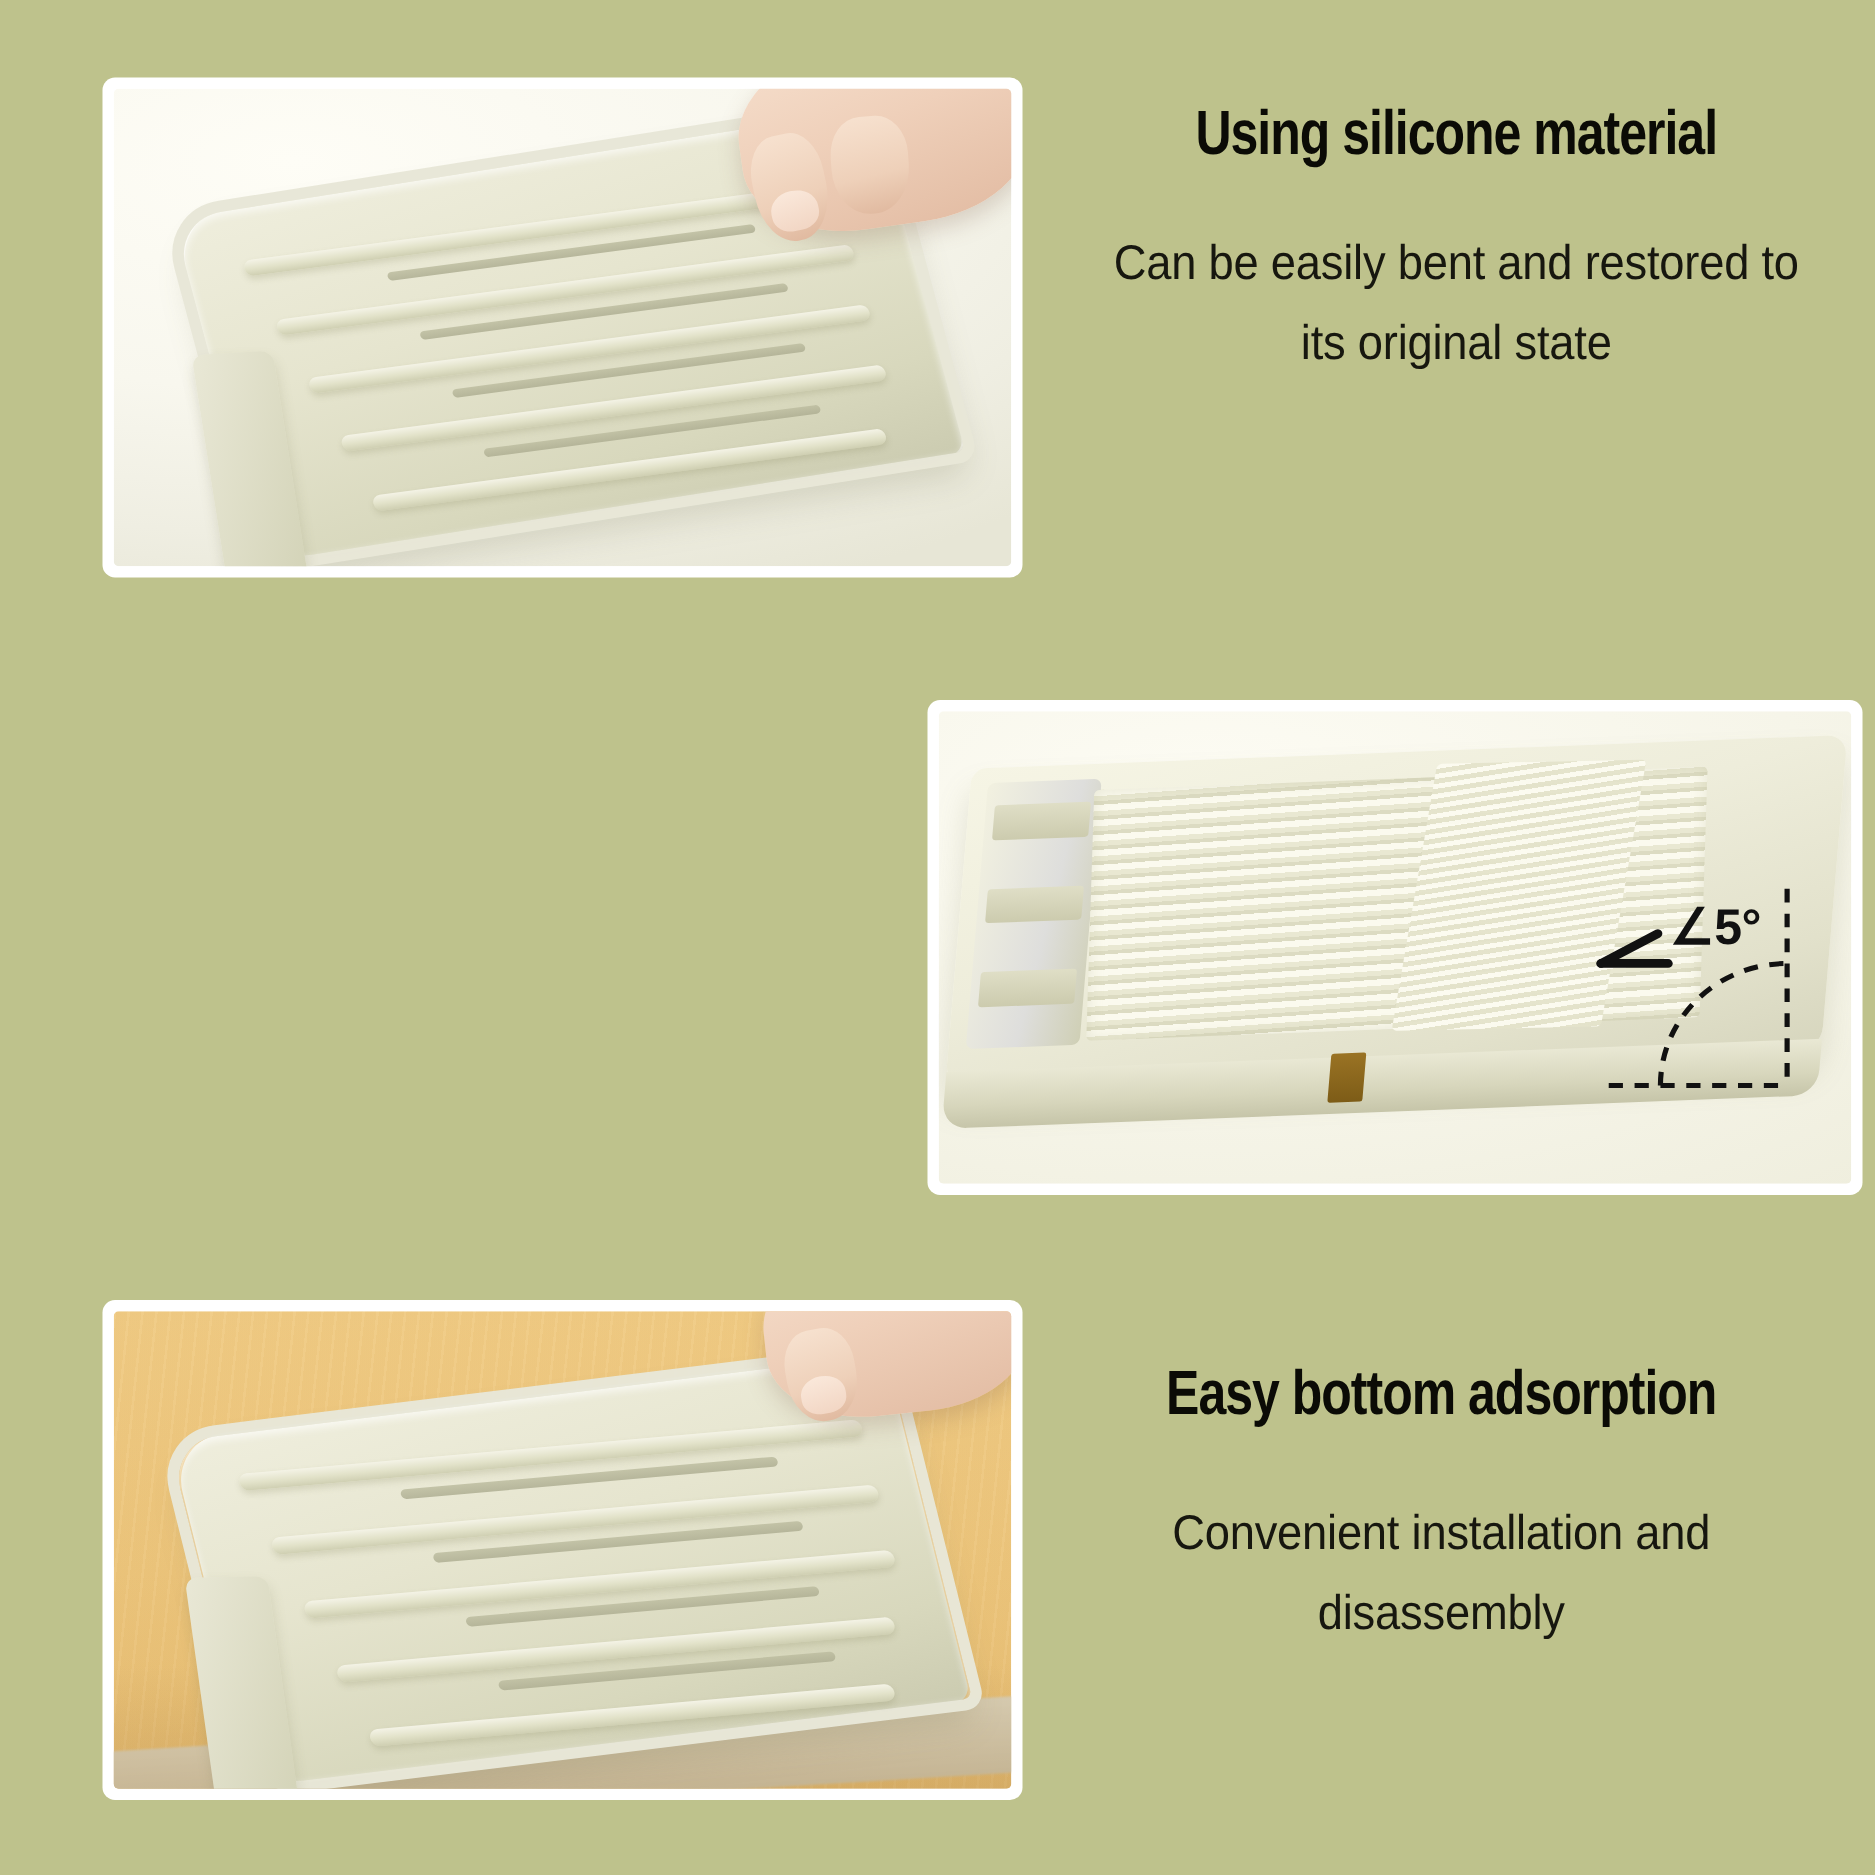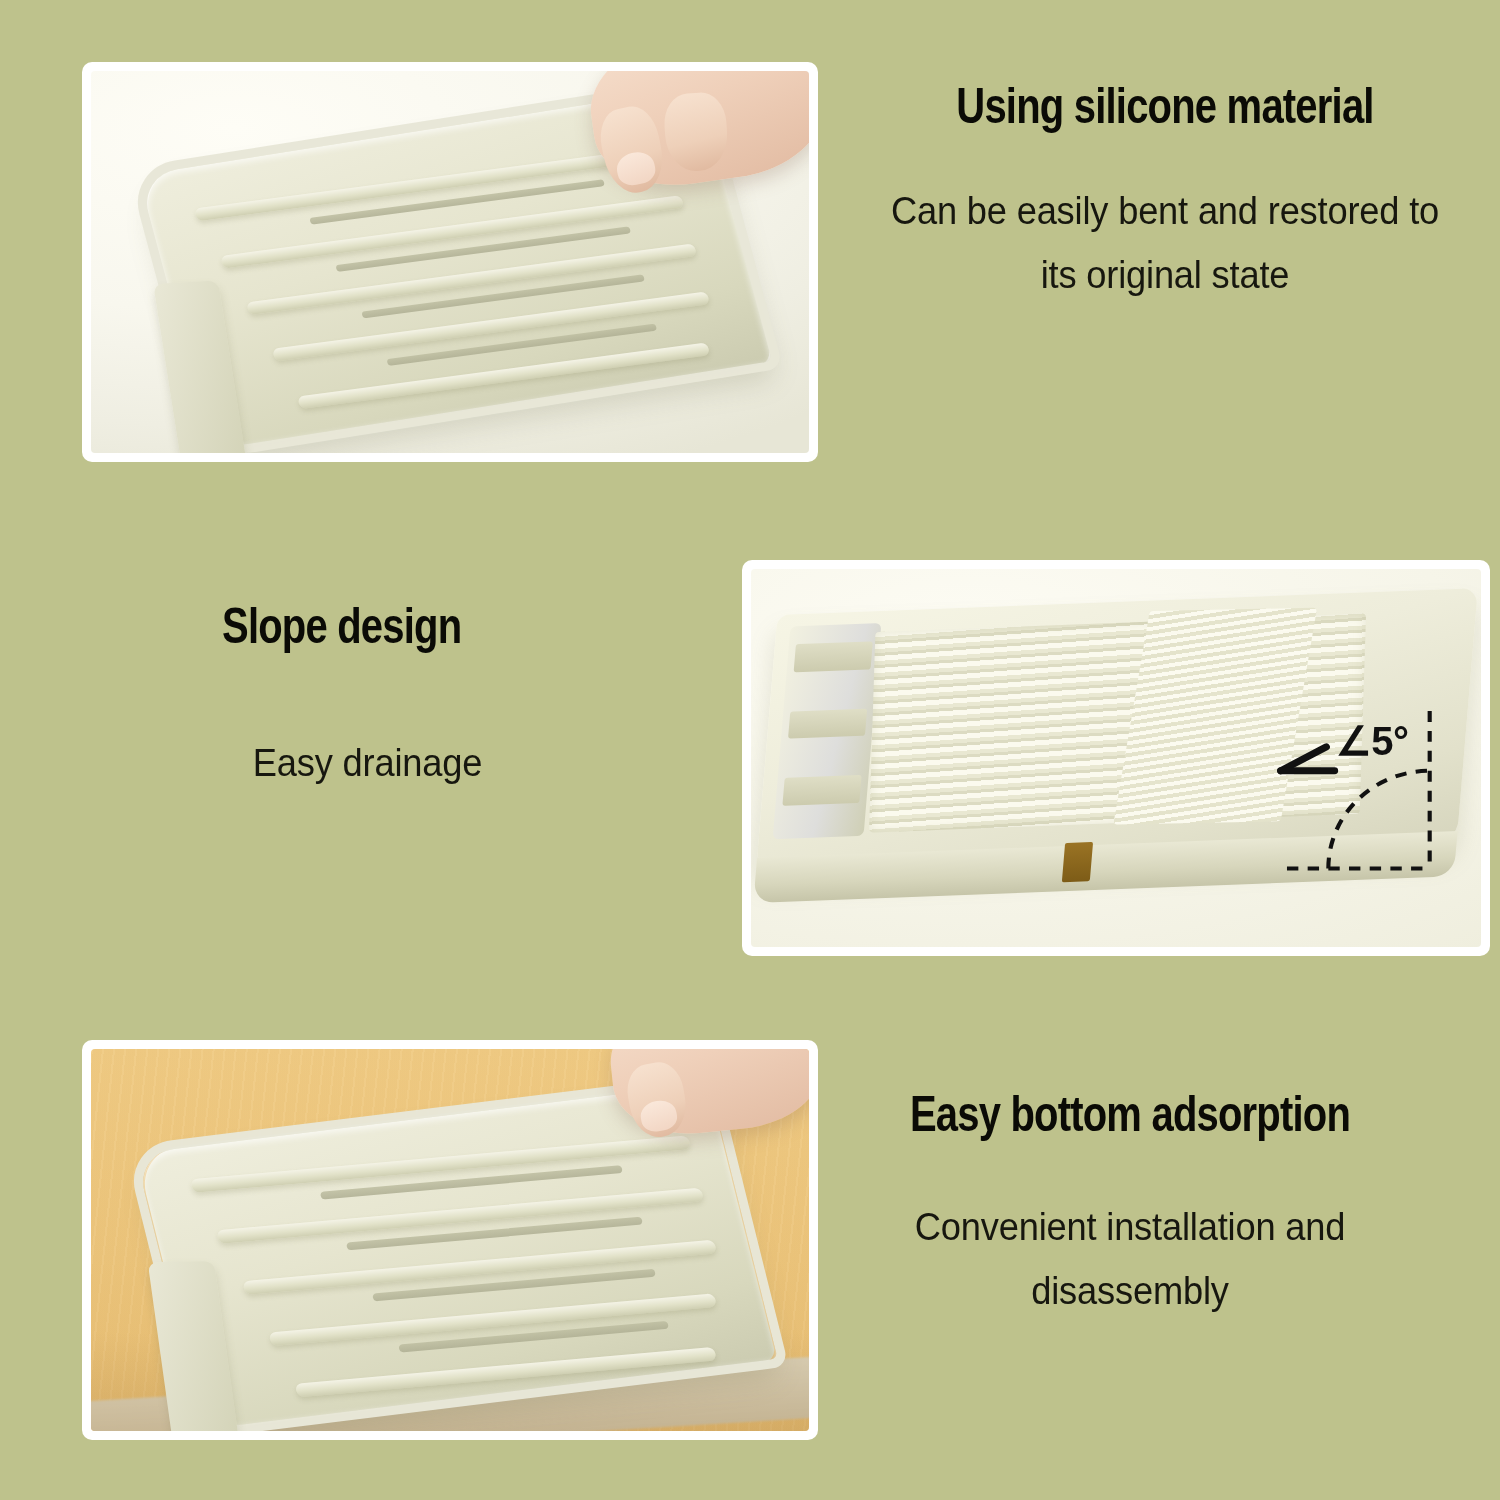--- a/index.html
+++ b/index.html
@@ -223,21 +223,21 @@
   .subtext.center{text-align:center;transform-origin:center center;}
 
   #text-silicone{left:820px;top:80px;width:690px;}
   #text-silicone .headline{text-align:center;transform:scaleX(.80);transform-origin:center center;}
   #text-silicone .subtext{margin-top:46px;text-align:center;}
 
   #text-slope{left:222px;top:600px;width:560px;}
   #text-slope .headline{text-align:left;}
   #text-slope .subtext{margin-top:78px;text-align:left;padding-left:12px;}
 
-  #text-adsorption{left:820px;top:1088px;width:620px;}
+  #text-adsorption{left:843px;top:1088px;width:620px;}
   #text-adsorption .headline{text-align:center;transform:scaleX(.80);transform-origin:center center;}
   #text-adsorption .subtext{margin-top:54px;text-align:center;}
 </style>
 </head>
 <body>
 
 <div class="stage">
 
   <div class="photo-frame" id="photo-bend-top">
     <div class="photo-inner">
@@ -272,26 +272,20 @@
   </div>
 
   <div class="text-block" id="text-silicone">
     <div class="headline">Using silicone material</div>
     <div class="subtext center">
       <div>Can be easily bent and restored to</div>
       <div>its original state</div>
     </div>
   </div>
 
-  <div class="text-block" id="text-slope">
-    <div class="headline">Slope design</div>
-    <div class="subtext">
-      <div>Easy drainage</div>
-    </div>
-  </div>
 
   <div class="photo-frame" id="photo-slope">
     <div class="photo-inner">
       <div class="slope-bg"></div>
 
       <div class="board">
         <div class="board-slab"></div>
         <div class="board-gutter"></div>
         <div class="board-notch" style="left:3%;top:16%;width:11%;height:9%;"></div>
         <div class="board-notch" style="left:3%;top:38%;width:11%;height:9%;"></div>

